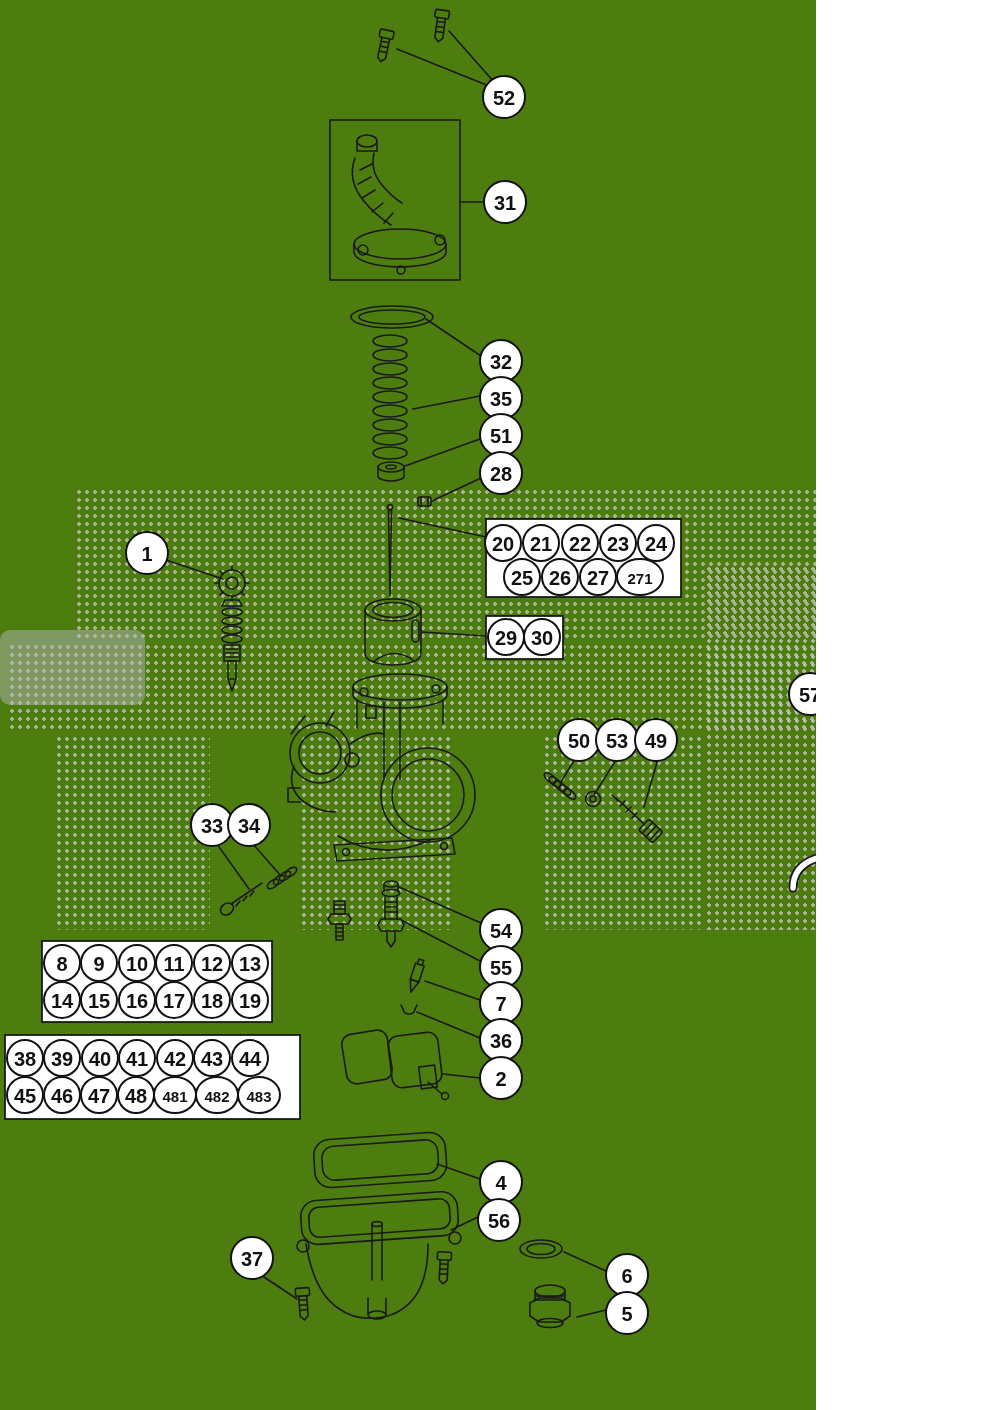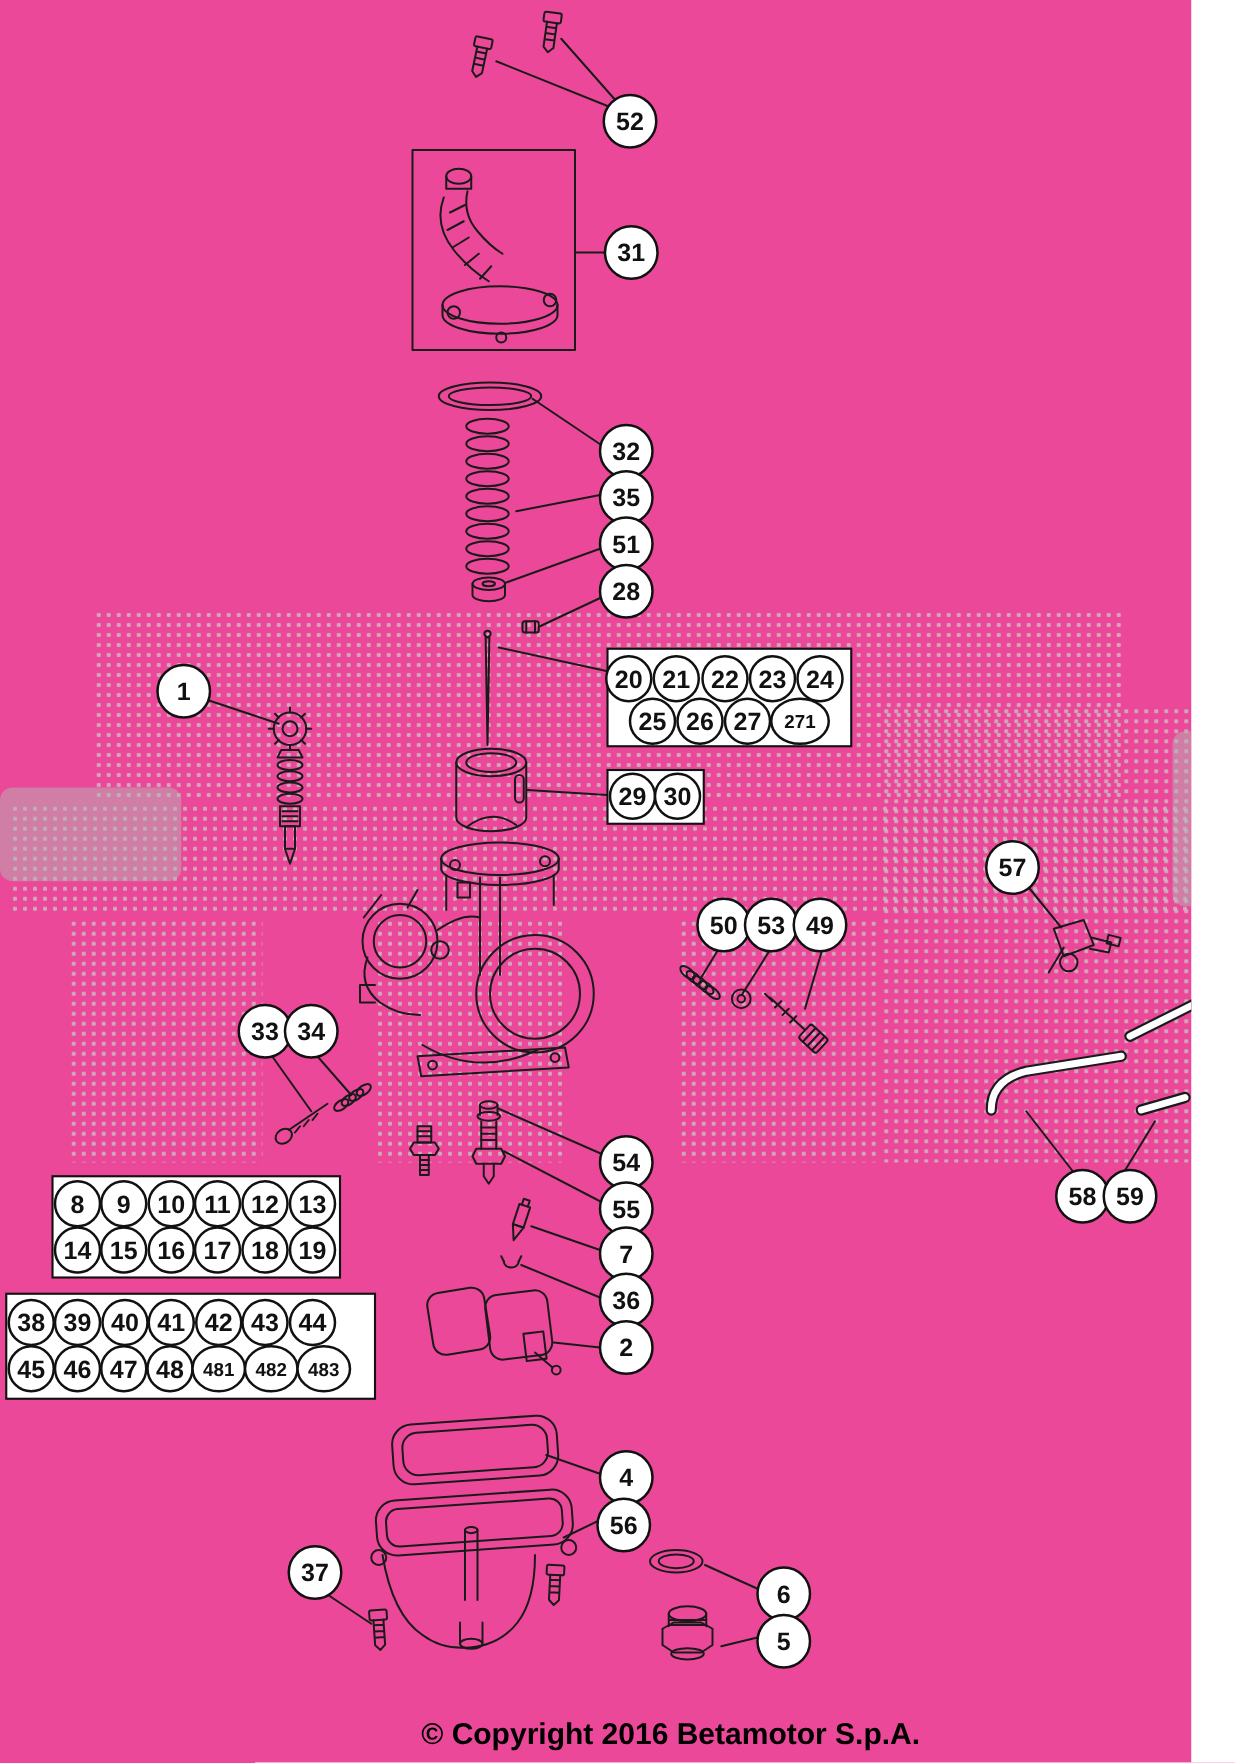--- a/index.html
+++ b/index.html
@@ -1,16 +1,16 @@
 <!DOCTYPE html>
 <html><head>
 <meta charset="utf-8">
 <style>
   html,body{margin:0;padding:0;background:#fff;}
-  .page{position:relative;width:953px;height:1410px;background:#ec4899;overflow:hidden;
+  .page{position:relative;width:816px;height:1410px;background:#4d7c0f;overflow:hidden;
         font-family:"Liberation Sans",sans-serif;}
   
   .dots{position:absolute;pointer-events:none;
         background-image:radial-gradient(circle,#c6c6c6 1.6px,transparent 1.9px);
         background-size:8px 8px;opacity:.75;}
   .blob{position:absolute;pointer-events:none;background:#b3b3b3;opacity:.5;border-radius:10px;}
   svg.diagram{position:absolute;left:0;top:0;}
   
   .art path,.art line,.art ellipse,.art circle,.art rect,.art polygon{
       fill:none;stroke:#1a1a1a;stroke-width:1.6;stroke-linecap:round;stroke-linejoin:round;}
@@ -565,14 +565,13 @@
           <ellipse cx="217" cy="1095" rx="21" ry="18" class="co-circle"></ellipse>
           <text x="217" y="1096" class="co-text small">482</text>
         </g>
         <g>
           <ellipse cx="259" cy="1095" rx="21" ry="18" class="co-circle"></ellipse>
           <text x="259" y="1096" class="co-text small">483</text>
         </g>
       </g>
   </svg>
 
-  <div class="copyright">© Copyright 2016 Betamotor S.p.A.</div>
 </div>
 
 </body></html>

